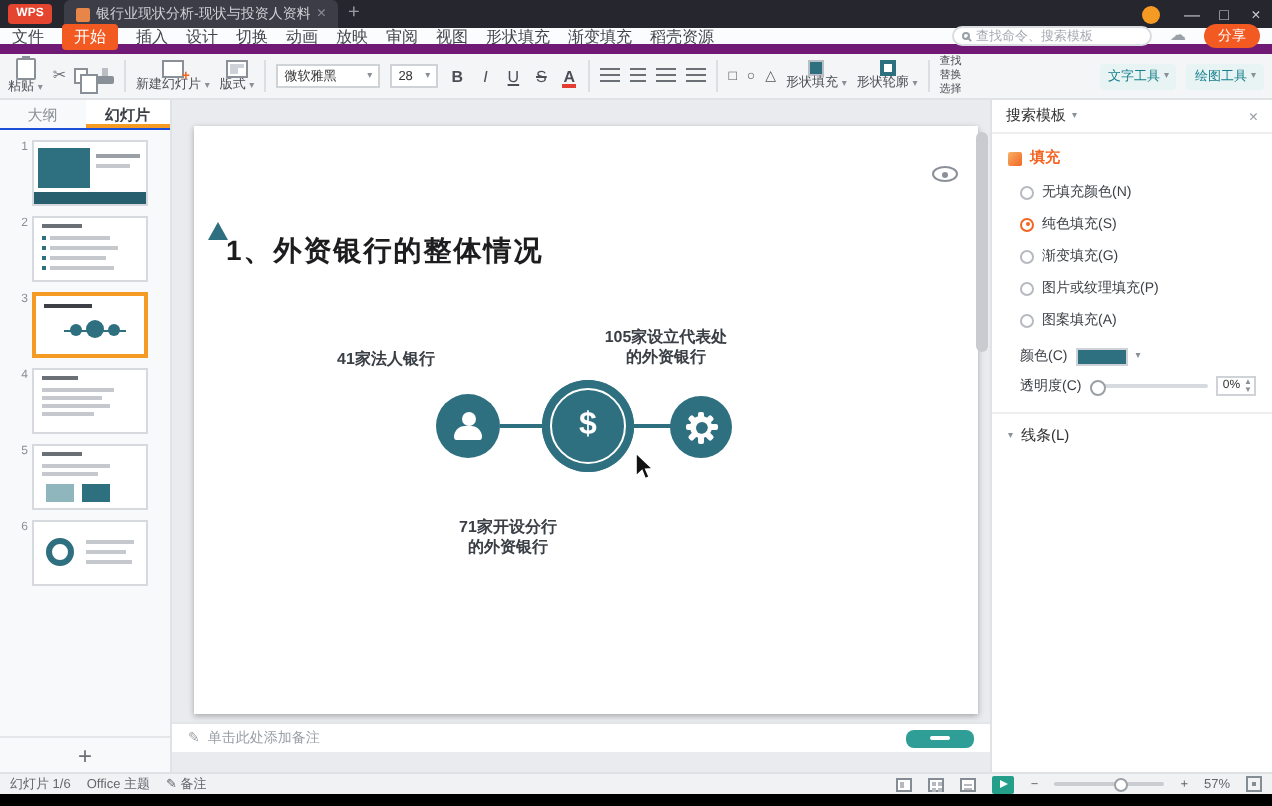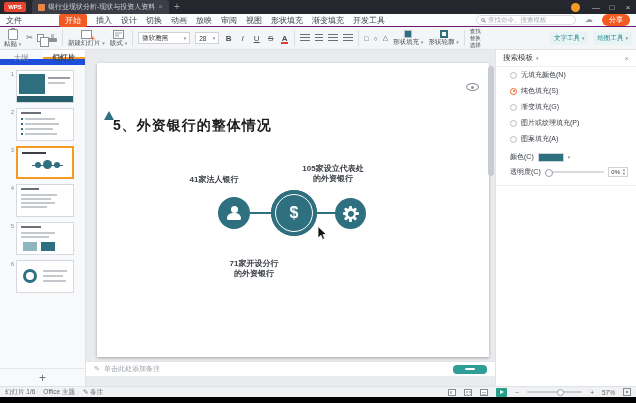--- a/index.html
+++ b/index.html
@@ -17,23 +17,23 @@
   .tab-icon{width:7px;height:7px;background:#e8864a;border-radius:1px;flex:0 0 auto;}
   .tab-title{color:#cfd0d4;font-size:7px;white-space:nowrap;overflow:hidden;text-overflow:ellipsis;max-width:118px;}
   .tab-close{color:#8b8b93;font-size:8px;line-height:1;}
   .tab-add{color:#9a9aa2;font-size:10px;margin-left:5px;line-height:1;}
   .tb-spacer{flex:1;}
   .avatar{width:9px;height:9px;border-radius:50%;background:#f59a23;margin-right:8px;}
   .winbtn{width:16px;height:14px;color:#c9cad0;font-size:8px;display:flex;align-items:center;justify-content:center;}
 
   
   #menubar{position:absolute;left:0;top:14px;width:636px;height:13px;background:#fbfcfd;
-    border-bottom:1px solid #701a75;display:flex;align-items:center;padding:0 6px;gap:9px;font-size:8px;color:#41464c;}
+    border-bottom:5px solid #701a75;display:flex;align-items:center;padding:0 6px;gap:9px;font-size:8px;color:#41464c;}
   .menu-item{white-space:nowrap;}
-  .menu-item.active{background:#f35a21;color:#fff;padding:1px 6px;border-radius:2px;margin-left:28px;}
+  .menu-item.active{background:#f35a21;color:#fff;padding:1px 6px;border-radius:2px;}
   #menu-search{margin-left:auto;width:100px;height:10px;border:1px solid #d9dbdf;border-radius:6px;
     background:#fff;color:#a6abb2;font-size:6.5px;display:flex;align-items:center;gap:3px;padding:0 4px;}
   .mag{width:4px;height:4px;border:1px solid #9aa0a8;border-radius:50%;position:relative;flex:0 0 auto;}
   .mag::after{content:"";position:absolute;width:3px;height:1px;background:#9aa0a8;transform:rotate(45deg);right:-2px;bottom:-1px;}
   .cloud{color:#9aa0a8;font-size:8px;line-height:1;}
   .share-btn{background:#f35a21;color:#fff;font-size:7px;padding:1px 7px;border-radius:7px;}
 
   
   #toolbar{position:absolute;left:0;top:27px;width:636px;height:23px;background:#f4f5f7;
     border-bottom:1px solid #e0e2e6;display:flex;align-items:center;padding:0 4px;gap:5px;
@@ -62,21 +62,21 @@
   .ic-lines{width:10px;height:8px;background:repeating-linear-gradient(to bottom,#6a7076 0 1px,transparent 1px 3px);}
   .shape-glyph{font-size:7px;color:#555;}
   .sw-fill{width:8px;height:8px;background:#2e6f80;border:1px solid #b9bec4;}
   .sw-out{width:8px;height:8px;border:2px solid #2e6f80;background:#fff;}
   .tb-mini{display:flex;flex-direction:column;gap:1px;font-size:5.5px;line-height:1.1;}
   .tool-tab{background:#e8f3f4;color:#18808c;border-radius:2px;padding:2px 4px;display:flex;align-items:center;gap:2px;}
 
   
   #left-panel{position:absolute;left:0;top:50px;width:86px;height:336px;background:#f8f9fa;
     border-right:1px solid #e0e2e6;display:flex;flex-direction:column;}
-  #panel-tabs{height:15px;display:flex;font-size:7.5px;color:#8a9097;border-bottom:6px solid #1d4ed8;}
+  #panel-tabs{height:15px;display:flex;font-size:7.5px;color:#8a9097;border-bottom:1px solid #1d4ed8;}
   .ptab{flex:1;text-align:center;padding-top:3px;}
   .ptab.on{background:#fff;color:#3c4046;font-weight:bold;border-bottom:2px solid #f59a23;}
   #thumbs{flex:1;padding:5px 0 0 4px;display:flex;flex-direction:column;gap:5px;overflow:hidden;}
   .thumb-row{display:flex;gap:2px;}
   .thumb-num{width:10px;font-size:6px;color:#8a9097;text-align:right;padding-top:1px;}
   .thumb{width:58px;height:33px;background:#fff;border:1px solid #d6d9dd;position:relative;overflow:hidden;}
   .thumb.sel{border:2px solid #f59a23;}
   .thumb i{position:absolute;display:block;}
   #add-slide{height:18px;border-top:1px solid #e4e6e9;display:flex;align-items:center;justify-content:center;
     color:#6a7076;font-size:12px;line-height:1;}
@@ -184,21 +184,21 @@
     <span class="menu-item active">开始</span>
     <span class="menu-item">插入</span>
     <span class="menu-item">设计</span>
     <span class="menu-item">切换</span>
     <span class="menu-item">动画</span>
     <span class="menu-item">放映</span>
     <span class="menu-item">审阅</span>
     <span class="menu-item">视图</span>
     <span class="menu-item">形状填充</span>
     <span class="menu-item">渐变填充</span>
-    <span class="menu-item">开发工具</span>
+    <span class="menu-item">稻壳资源</span>
     <div id="menu-search">
       <span class="mag"></span>
       <span>查找命令、搜索模板</span>
     </div>
     <span class="cloud">☁</span>
     <span class="share-btn">分享</span>
   </div>
 
   <div id="toolbar">
     <div class="tb-big">
@@ -335,24 +335,24 @@
           <i style="left:26px;top:19px;width:23px;height:1.5px;background:#c5c9ce;"></i>
         </div>
       </div>
     </div>
     <div id="add-slide">+</div>
   </div>
 
   <div id="canvas">
     <div id="slide">
       <span class="tri"></span>
-      <div id="slide-title">5、外资银行的整体情况</div>
+      <div id="slide-title">1、外资银行的整体情况</div>
       <span class="eye"></span>
 
-      <div class="lbl" style="left:72px;top:112px;width:90px;">41家法人银行</div>
+      <div class="lbl" style="left:51px;top:112px;width:90px;">41家法人银行</div>
       <div class="lbl" style="left:188px;top:101px;width:96px;">
         <div>105家设立代表处</div>
         <div>的外资银行</div>
       </div>
       <div class="lbl" style="left:112px;top:196px;width:90px;">
         <div>71家开设分行</div>
         <div>的外资银行</div>
       </div>
 
       <span class="conn" style="left:153px;width:22px;"></span>
@@ -392,20 +392,24 @@
       <span class="notes-pill"></span>
     </div>
   </div>
 
   <div id="right-panel">
     <div id="prop-header">
       <span>搜索模板</span>
       <span class="caret">▾</span>
       <span class="x">×</span>
     </div>
+    <div class="fill-head">
+      <span class="fill-ic"></span>
+      <span>填充</span>
+    </div>
     <div class="opt-row">
       <span class="radio"></span>
       <span>无填充颜色(N)</span>
     </div>
     <div class="opt-row">
       <span class="radio on"></span>
       <span>纯色填充(S)</span>
     </div>
     <div class="opt-row">
       <span class="radio"></span>
@@ -426,20 +430,24 @@
     </div>
     <div class="prop-row">
       <span>透明度(C)</span>
       <span class="slider-track"></span>
       <span class="spin">
         <span class="val">0%</span>
         <span class="arr">▲<br>▼</span>
       </span>
     </div>
     <div class="prop-div"></div>
+    <div class="line-head">
+      <span class="caret">▾</span>
+      <span>线条(L)</span>
+    </div>
   </div>
 
   <div id="statusbar">
     <span>幻灯片 1/6</span>
     <span>Office 主题</span>
     <span>✎ <span>备注</span></span>
     <span class="tb-spacer"></span>
     <span class="vicon v1"></span>
     <span class="vicon v2"></span>
     <span class="vicon v3"></span>

